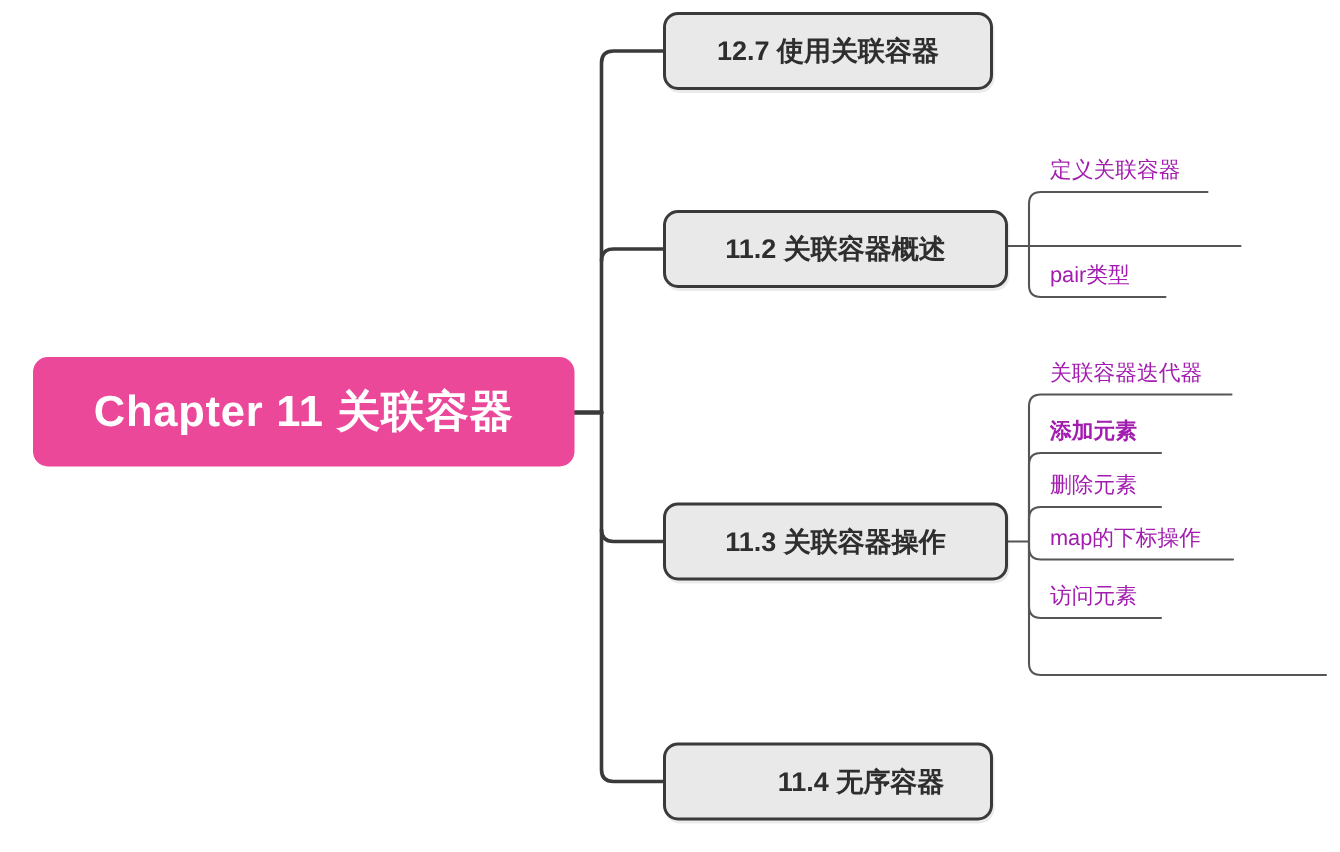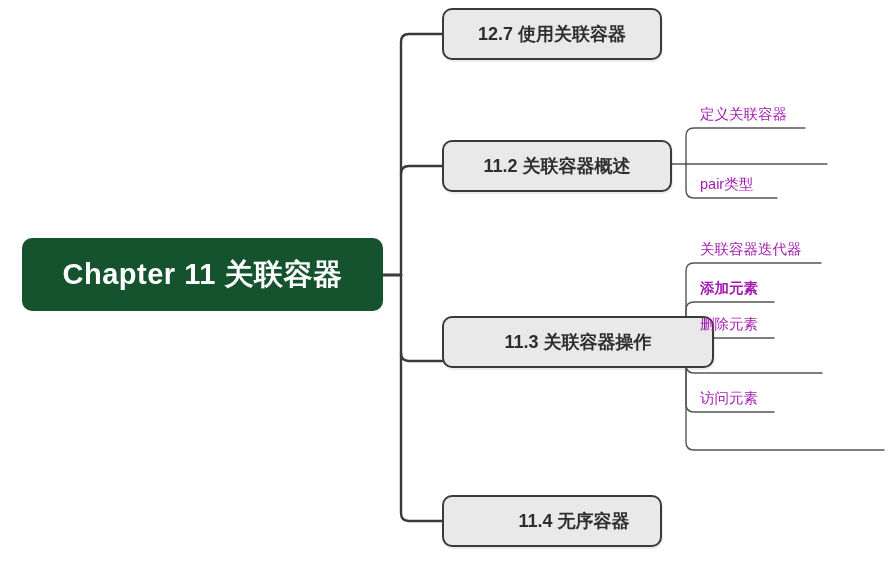--- a/index.html
+++ b/index.html
@@ -4,31 +4,31 @@
 <style>
   html,body{margin:0;padding:0;background:#ffffff;}
   body{font-family:"Liberation Sans","DejaVu Sans",sans-serif;}
   .canvas{
     position:relative;width:893px;height:568px;background:#ffffff;overflow:hidden;
   }
   .connectors{position:absolute;left:0;top:0;width:893px;height:568px;pointer-events:none;}
   .node{position:absolute;box-sizing:border-box;display:flex;align-items:center;justify-content:center;cursor:default;}
   .root-node{
     left:22px;top:238px;width:361px;height:73px;
-    background:#14532d;border-radius:10px;
+    background:#ec4899;border-radius:10px;
     color:#ffffff;font-size:29px;font-weight:bold;letter-spacing:0.5px;
   }
   .topic{
     background:#e9e9e9;border:2.4px solid #3a3a3a;border-radius:10px;
     color:#2e2e2e;font-size:18px;font-weight:bold;
     box-shadow:1px 2px 0 rgba(0,0,0,0.08);
   }
   .topic-1{left:442px;top:8px;width:220px;height:52px;}
   .topic-2{left:442px;top:140px;width:230px;height:52px;}
-  .topic-3{left:442px;top:316px;width:272px;height:52px;}
+  .topic-3{left:442px;top:335px;width:230px;height:52px;}
   .topic-4{left:442px;top:495px;width:220px;height:52px;padding-left:44px;}
   .subtopic{
     position:absolute;left:700px;height:24px;line-height:24px;
     color:#a21caf;font-size:14.5px;white-space:nowrap;cursor:default;
   }
   .s21{top:102px;} .s22{top:138px;} .s23{top:172px;}
   .s31{top:237px;} .s32{top:276px;font-weight:bold;} .s33{top:312px;}
   .s34{top:347px;} .s35{top:386px;} .s36{top:424px;}
 </style>
 </head>
@@ -72,15 +72,16 @@
   <div class="node topic topic-3">11.3 关联容器操作</div>
 
   <div class="node topic topic-4">11.4 无序容器</div>
 
   <div class="subtopic s21">定义关联容器</div>
   <div class="subtopic s23">pair类型</div>
 
   <div class="subtopic s31">关联容器迭代器</div>
   <div class="subtopic s32">添加元素</div>
   <div class="subtopic s33">删除元素</div>
+  <div class="subtopic s34">map的下标操作</div>
   <div class="subtopic s35">访问元素</div>
 
 </div>
 
 </body></html>

